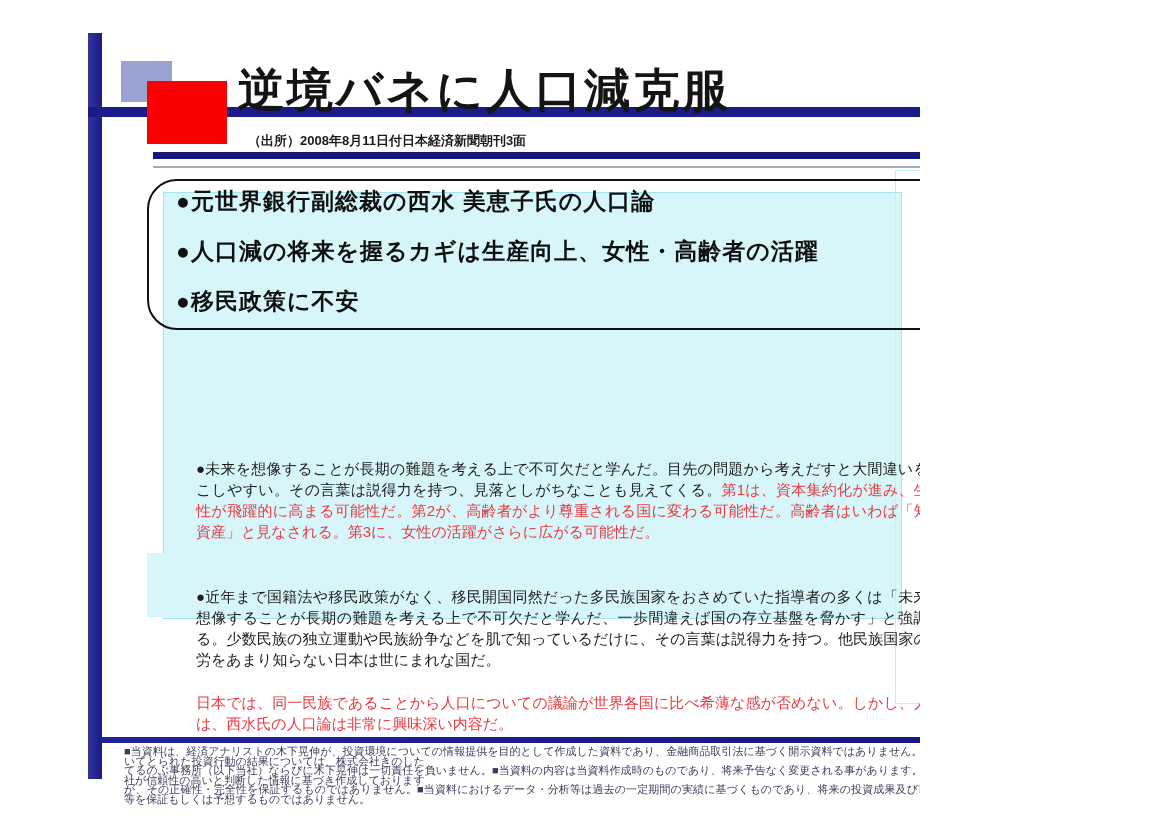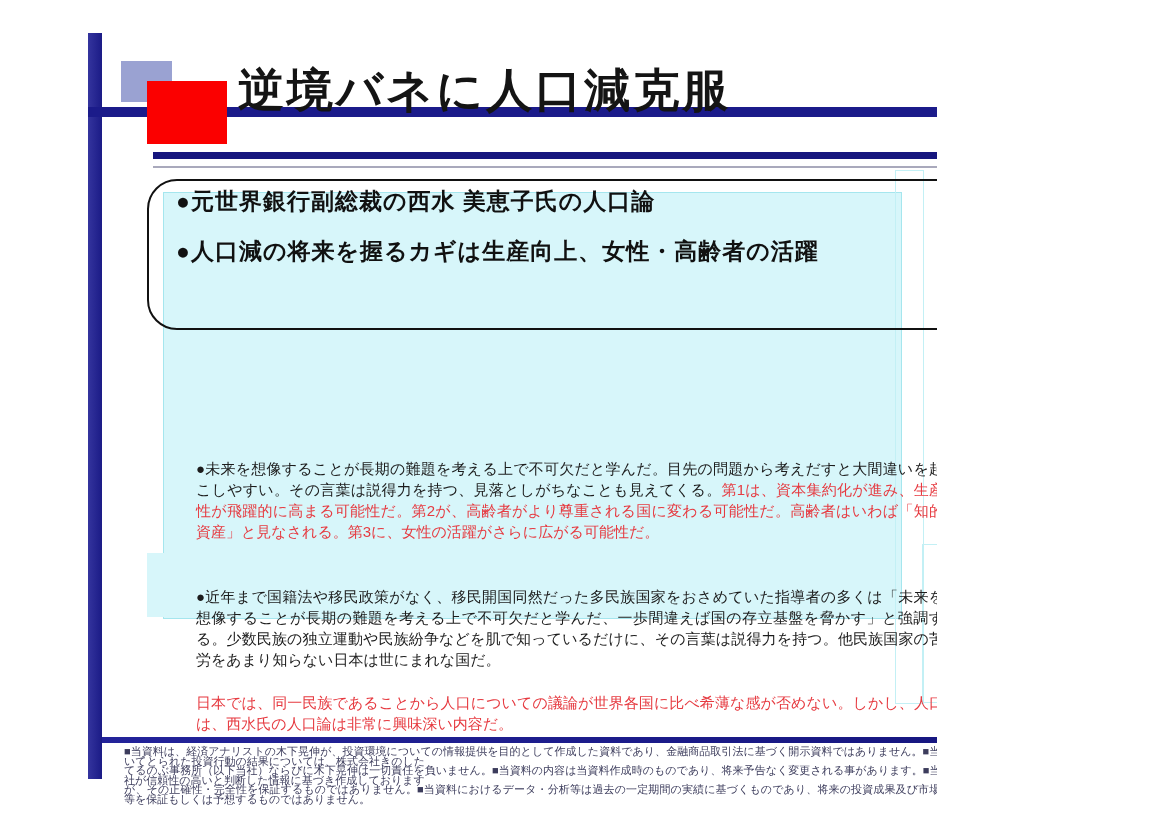--- a/index.html
+++ b/index.html
@@ -1,19 +1,18 @@
 <!DOCTYPE html>
 <html lang="ja"><head>
 <meta charset="utf-8">
 <style>
   html,body{margin:0;padding:0;background:#ffffff;}
   #slide{
     position:relative;width:920px;height:816px;background:#ffffff;overflow:hidden;
     font-family:"Liberation Sans","DejaVu Sans",sans-serif;
-    padding-left:17px;
   }
   
   .vbar{position:absolute;left:88px;top:33px;width:14px;height:746px;
     background:linear-gradient(90deg,#34349e,#1b1b86);}
   .hbar1{position:absolute;left:88px;top:107px;width:982px;height:10px;
     background:linear-gradient(90deg,#1b1b8a 0%,#1b1b8a 86%,#5a5ab4 100%);}
   .hbar2{position:absolute;left:153px;top:152px;width:820px;height:7px;background:#16167e;}
   .grayline{position:absolute;left:153px;top:166px;width:819px;height:2px;background:#a9a9bc;}
   .sq-lav{position:absolute;left:121px;top:61px;width:51px;height:41px;background:#9aa2d2;}
   .sq-red{position:absolute;left:147px;top:81px;width:80px;height:63px;background:#fb0000;}
@@ -57,30 +56,32 @@
 <div id="slide">
 
   <div class="vbar"></div>
   <div class="hbar1"></div>
   <div class="sq-lav"></div>
   <div class="sq-red"></div>
   <div class="hbar2"></div>
   <div class="grayline"></div>
 
   <div class="title">逆境バネに人口減克服</div>
+  <div class="source">（出所）2008年8月11日付日本経済新聞朝刊3面</div>
 
   <div class="cyan-fill"></div>
   <div class="cyan-strip"></div>
   <div class="cyan-outline co-a"></div>
   <div class="cyan-outline co-b"></div>
   <div class="cyan-outline co-c"></div>
 
   <div class="kbox"></div>
   <div class="kp kp1">●元世界銀行副総裁の西水 美恵子氏の人口論</div>
   <div class="kp kp2">●人口減の将来を握るカギは生産向上、女性・高齢者の活躍</div>
+  <div class="kp kp3">●移民政策に不安</div>
 
   <p class="para p2">
     <span class="seg-black">●未来を想像することが長期の難題を考える上で不可欠だと学んだ。目先の問題から考えだすと大間違いを起こしやすい。その言葉は説得力を持つ、見落としがちなことも見えてくる。</span><span class="seg-red">第1は、資本集約化が進み、生産性が飛躍的に高まる可能性だ。第2が、高齢者がより尊重される国に変わる可能性だ。高齢者はいわば「知的資産」と見なされる。第3に、女性の活躍がさらに広がる可能性だ。</span>
   </p>
   <p class="para p3">
     <span class="seg-black">●近年まで国籍法や移民政策がなく、移民開国同然だった多民族国家をおさめていた指導者の多くは「未来を想像することが長期の難題を考える上で不可欠だと学んだ、一歩間違えば国の存立基盤を脅かす」と強調する。少数民族の独立運動や民族紛争などを肌で知っているだけに、その言葉は説得力を持つ。他民族国家の苦労をあまり知らない日本は世にまれな国だ。</span>
   </p>
   <p class="para p4">
     <span class="seg-red">日本では、同一民族であることから人口についての議論が世界各国に比べ希薄な感が否めない。しかし、人口は、西水氏の人口論は非常に興味深い内容だ。</span>
   </p>

